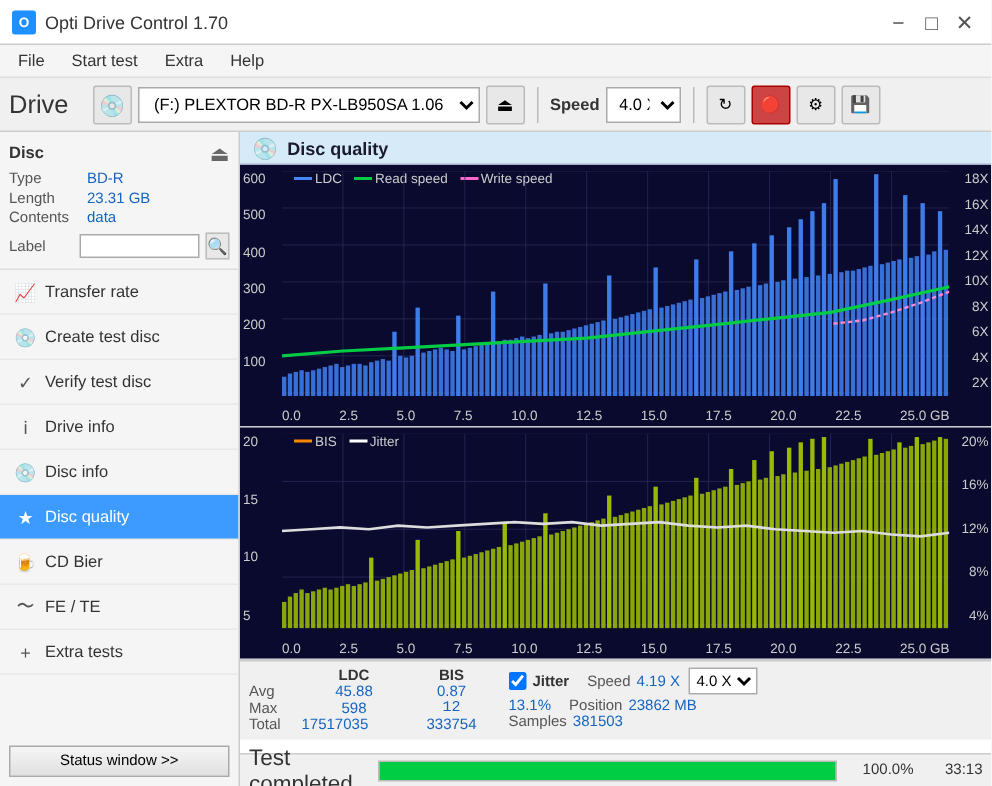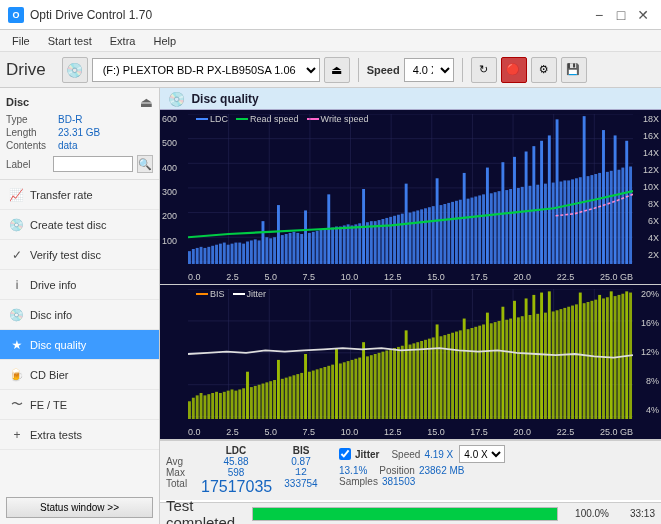--- a/index.html
+++ b/index.html
@@ -433,20 +433,26 @@
             <div class="legend-item">
               <div class="legend-dot bis"></div>
               <span>BIS</span>
             </div>
             <div class="legend-item">
               <div class="legend-dot jitter"></div>
               <span>Jitter</span>
             </div>
           </div>
 
+          <div class="chart-y-labels-left">
+            <span class="chart-y-label">20</span>
+            <span class="chart-y-label">15</span>
+            <span class="chart-y-label">10</span>
+            <span class="chart-y-label">5</span>
+          </div>
 
           <div class="chart-y-labels-right">
             <span class="chart-y-label">20%</span>
             <span class="chart-y-label">16%</span>
             <span class="chart-y-label">12%</span>
             <span class="chart-y-label">8%</span>
             <span class="chart-y-label">4%</span>
           </div>
 
           <div class="chart-plot">
@@ -619,21 +625,21 @@
               <span style="width:70px; font-size:10px; color:#1565c0; text-align:center;">45.88</span>
               <span style="width:60px; font-size:10px; color:#1565c0; text-align:center;">0.87</span>
             </div>
             <div style="display:flex; gap:0;">
               <span style="width:35px; font-size:10px; color:#555;">Max</span>
               <span style="width:70px; font-size:10px; color:#1565c0; text-align:center;">598</span>
               <span style="width:60px; font-size:10px; color:#1565c0; text-align:center;font-family:Liberation Mono, monospace;">12</span>
             </div>
             <div style="display:flex; gap:0;">
               <span style="width:35px; font-size:10px; color:#555;">Total</span>
-              <span style="width:70px; font-size:16px; color:#1565c0; text-align:center;">17517035</span>
+              <span style="width:70px; font-size:10px; color:#1565c0; text-align:left;">17517035</span>
               <span style="width:60px; font-size:10px; color:#1565c0; text-align:center;">333754</span>
             </div>
           </div>
 
           <div style="display:flex; flex-direction:column; min-width:120px;">
             <div style="display:flex; align-items:center; gap:4px; margin-bottom:2px;">
               <input type="checkbox" checked="" style="margin: 0px; width: 12px; height: 12px;">
               <span style="font-size:10px; font-weight:bold; color:#333;">Jitter</span>
               <span style="font-size:10px; color:#555; margin-left:8px;">Speed</span>
               <span style="font-size:10px; color:#1565c0;">4.19 X</span>

